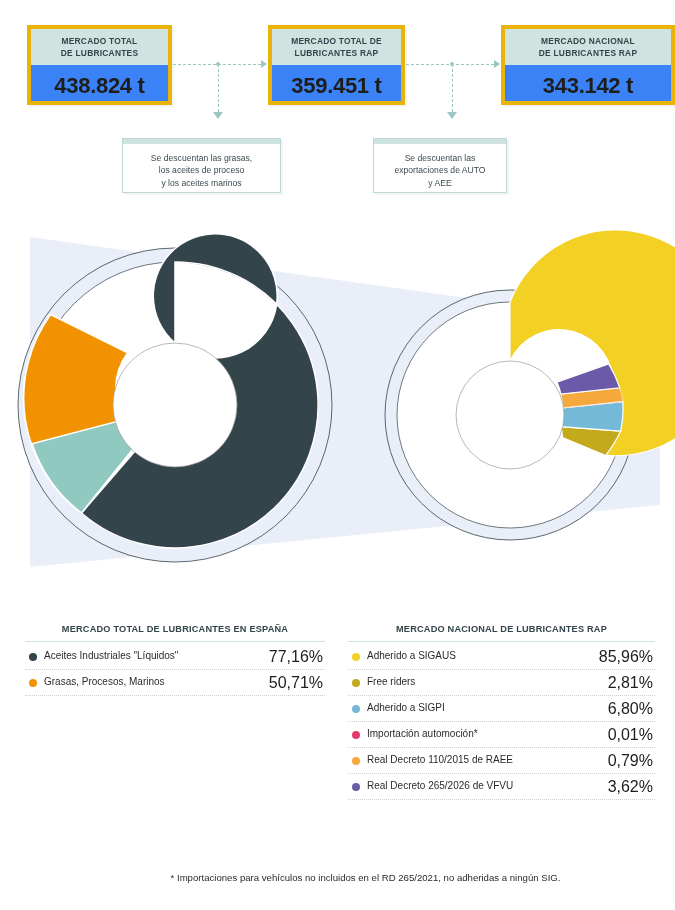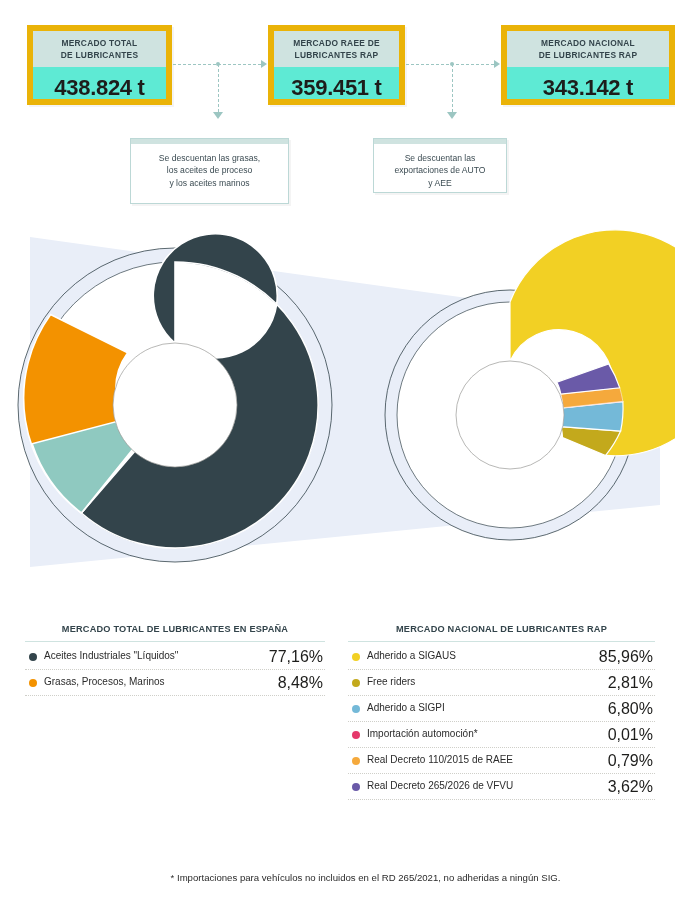--- a/index.html
+++ b/index.html
@@ -9,22 +9,22 @@
     font-family:"Liberation Sans", sans-serif;
     color:#2b2b2b;
     position:relative;
     overflow:hidden;
   }
   .stage{position:absolute;left:0;top:0;width:675px;height:910px;}
 
   
   .flowbox{
     position:absolute;
-    border:6px solid #eab308;
-    background:#5eead4;
+    border:4px solid #eab308;
+    background:#3b82f6;
     box-sizing:border-box;
     box-shadow:2px 2px 0 rgba(0,0,0,0.045);
   }
   .flowbox .fb-head{
     background:#cfe3e0;
     color:#33444b;
     font-size:8.4px;
     font-weight:bold;
     letter-spacing:.25px;
     line-height:11.5px;
@@ -105,21 +105,21 @@
   <div class="flowbox" style="left:27px;top:25px;width:145px;height:80px;">
     <div class="fb-head">
       <span>MERCADO TOTAL</span><br>
       <span>DE LUBRICANTES</span>
     </div>
     <div class="fb-val">438.824 t</div>
   </div>
 
   <div class="flowbox" style="left:268px;top:25px;width:137px;height:80px;">
     <div class="fb-head">
-      <span>MERCADO RAEE DE</span><br>
+      <span>MERCADO TOTAL DE</span><br>
       <span>LUBRICANTES RAP</span>
     </div>
     <div class="fb-val">359.451 t</div>
   </div>
 
   <div class="flowbox" style="left:501px;top:25px;width:174px;height:80px;">
     <div class="fb-head">
       <span>MERCADO NACIONAL</span><br>
       <span>DE LUBRICANTES RAP</span>
     </div>
@@ -131,21 +131,21 @@
   <div class="joint" style="left:216px;top:62px;"></div>
   <div class="dot-v" style="left:218px;top:64px;height:48px;"></div>
   <div class="arrow-d" style="left:213px;top:112px;"></div>
 
   <div class="dot-h" style="left:406px;top:64px;width:88px;"></div>
   <div class="arrow-r" style="left:494px;top:59.5px;"></div>
   <div class="joint" style="left:450px;top:62px;"></div>
   <div class="dot-v" style="left:452px;top:64px;height:48px;"></div>
   <div class="arrow-d" style="left:447px;top:112px;"></div>
 
-  <div class="notebox" style="left:130px;top:138px;width:159px;height:66px;">
+  <div class="notebox" style="left:122px;top:138px;width:159px;height:55px;">
     <div class="nb-top"></div>
     <div class="nb-txt">
       <span>Se descuentan las grasas,</span><br>
       <span>los aceites de proceso</span><br>
       <span>y los aceites marinos</span>
     </div>
   </div>
 
   <div class="notebox" style="left:373px;top:138px;width:134px;height:55px;">
     <div class="nb-top"></div>
@@ -235,21 +235,21 @@
     <div class="lg-row">
       <span class="lg-dot" style="background:#33444b;"></span>
       <span class="lg-label">Aceites Industriales "Líquidos"</span>
       <span class="lg-val">77,16%</span>
     </div>
 
 
     <div class="lg-row">
       <span class="lg-dot" style="background:#f39200;"></span>
       <span class="lg-label">Grasas, Procesos, Marinos</span>
-      <span class="lg-val">8,48%</span>
+      <span class="lg-val">50,71%</span>
     </div>
   </div>
 
   <div class="legend" style="left:348px;top:624px;width:307px;">
     <div class="lg-title">MERCADO NACIONAL DE LUBRICANTES RAP</div>
     <div class="lg-rule"></div>
 
     <div class="lg-row">
       <span class="lg-dot" style="background:#f2d024;"></span>
       <span class="lg-label">Adherido a SIGAUS</span>

